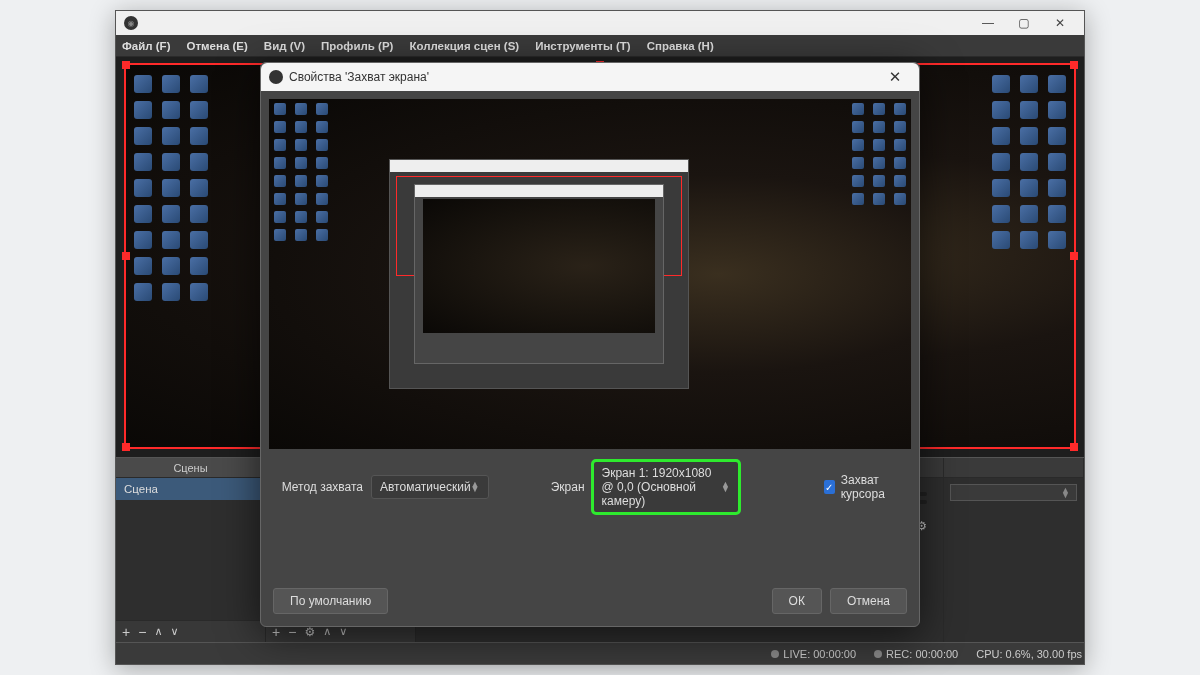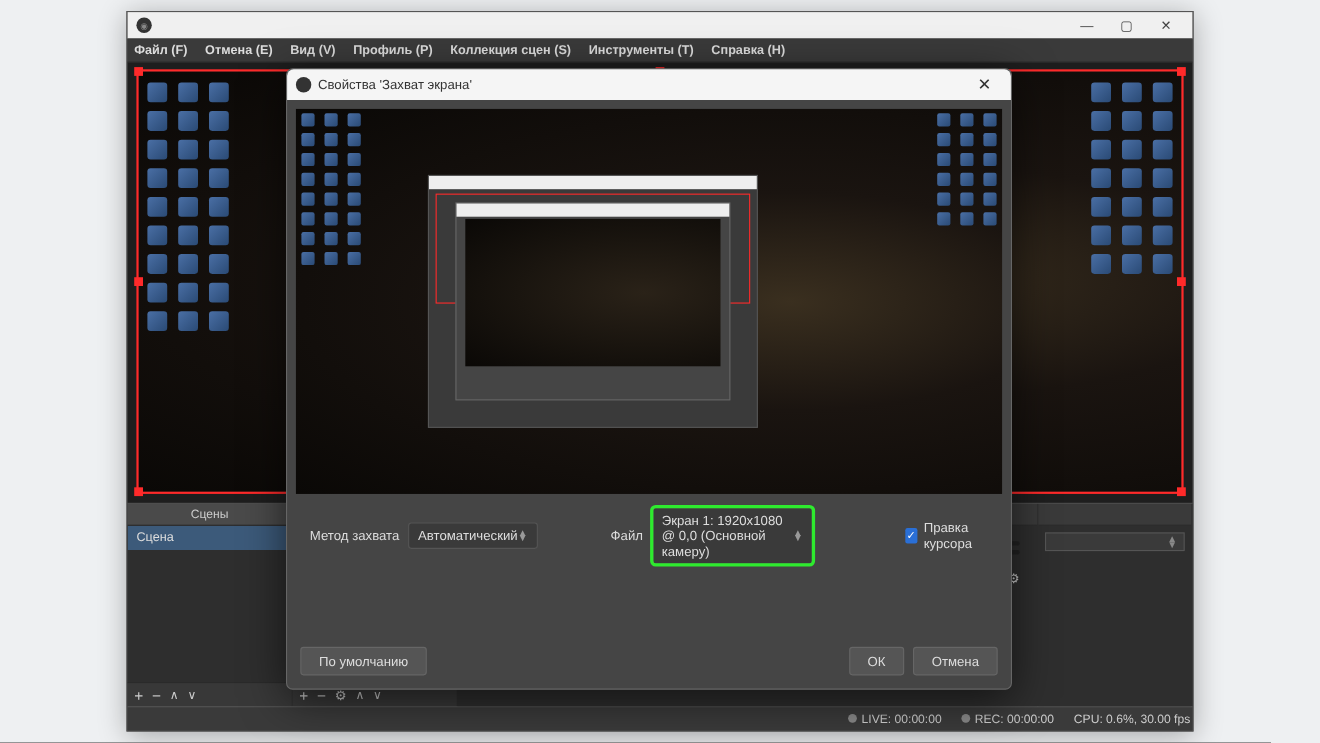--- a/index.html
+++ b/index.html
@@ -315,31 +315,31 @@
 
   <div class="dlg-form">
     <div class="form-row">
       <label>Метод захвата</label>
       <div class="form-sel">
         <span>Автоматический</span>
         <span class="spin">▲<br>▼</span>
       </div>
     </div>
     <div class="form-row">
-      <label>Файл</label>
+      <label>Экран</label>
       <div class="form-sel hl">
         <span>Экран 1: 1920x1080 @ 0,0 (Основной камеру)</span>
         <span class="spin">▲<br>▼</span>
       </div>
     </div>
     <div class="form-row">
       <label></label>
       <div style="display:flex;align-items:center;gap:6px">
         <div class="chk">✓</div>
-        <span style="font-size:12px;color:#ddd">Правка курсора</span>
+        <span style="font-size:12px;color:#ddd">Захват курсора</span>
       </div>
     </div>
   </div>
 
   <div class="dlg-buttons">
     <div class="dlg-btn">По умолчанию</div>
     <div class="spacer"></div>
     <div class="dlg-btn">ОК</div>
     <div class="dlg-btn">Отмена</div>
   </div>

